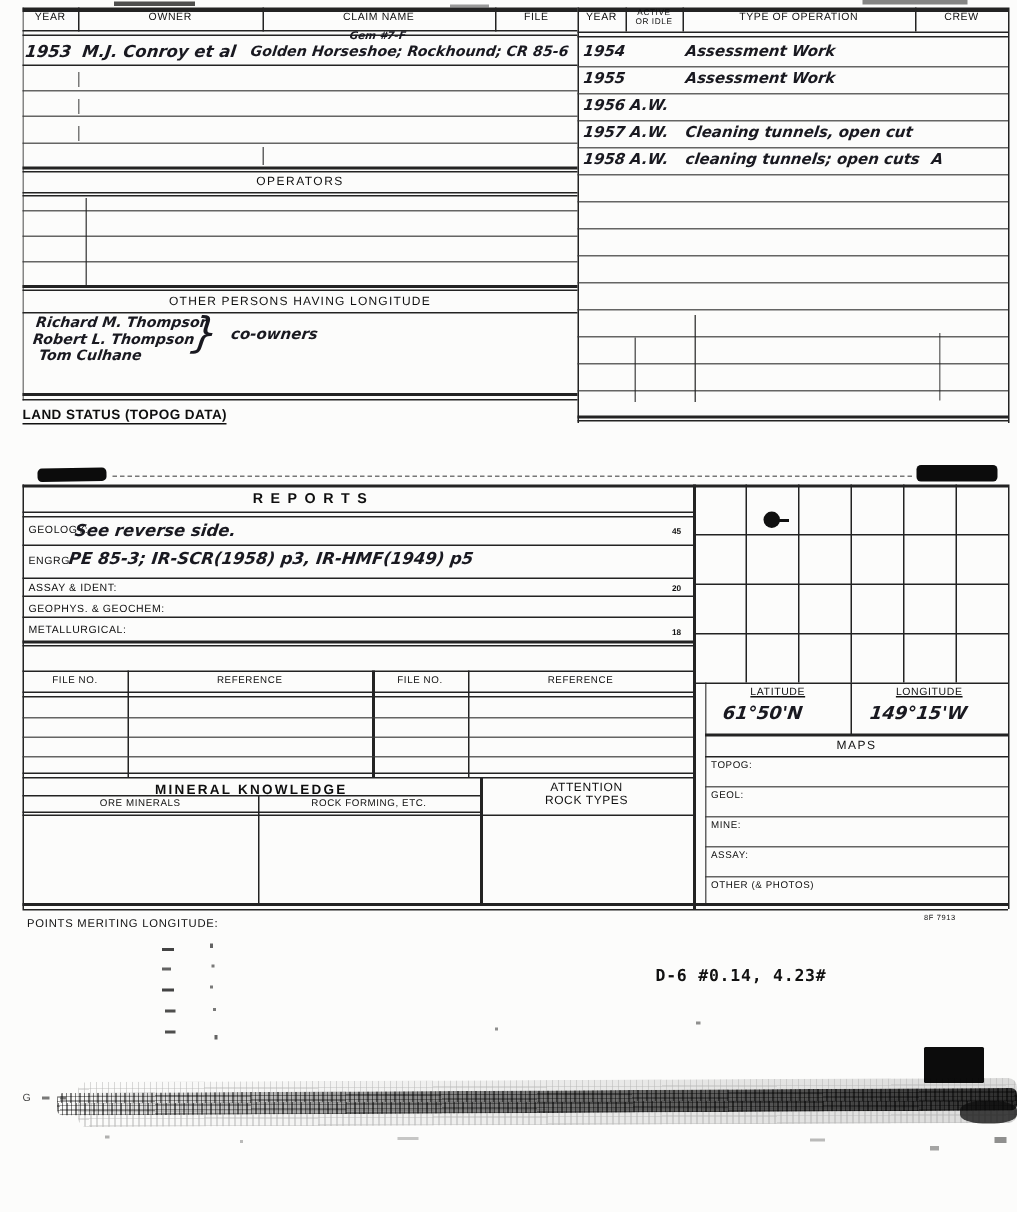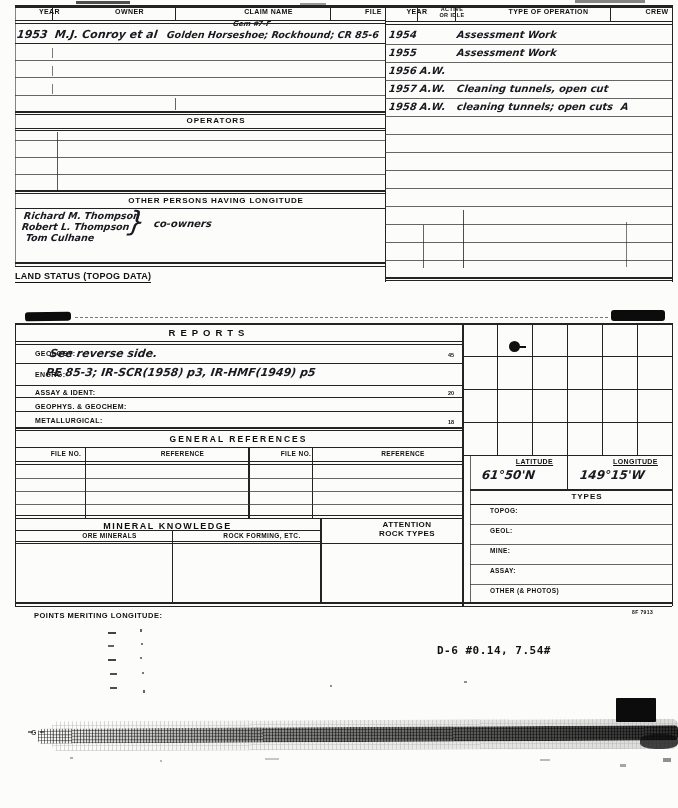--- a/index.html
+++ b/index.html
@@ -1,21 +1,21 @@
 <!DOCTYPE html>
 <html><head>
 <meta charset="utf-8">
 <style>
   html,body { margin:0; padding:0; background:#e9e9e7; }
   .page { position:relative; width:678px; height:808px; background:#fcfcfb; overflow:hidden;
           font-family:"Liberation Sans", sans-serif; color:#161616; }
   .h   { position:absolute; background:#232323; height:1px; }
   .h.lt{ background:#3a3a3a; opacity:.78; }
   .v   { position:absolute; background:#232323; width:1px; }
-  .fl  { position:absolute; font-weight:bold; font-size:7px; letter-spacing:.4px; color:#101010; white-space:nowrap;padding-left:16px; }
+  .fl  { position:absolute; font-weight:normal; font-size:7px; letter-spacing:.4px; color:#101010; white-space:nowrap; }
   .c   { text-align:center; }
   .hw  { position:absolute; font-family:"DejaVu Sans", sans-serif; font-style:italic; font-weight:bold;
          color:#191920; white-space:nowrap; transform:skewX(-7deg); }
   .num { position:absolute; font-size:5.5px; font-weight:bold; color:#111; }
   .blob{ position:absolute; background:#0c0c0c; border-radius:3px; }
   .mk  { position:absolute; background:#222; }
   .title { position:absolute; font-weight:bold; color:#0e0e0e; white-space:nowrap; }
   .uline { text-decoration:underline; }
   .noise-main { position:absolute; left:38px; top:727px; width:640px; height:15px; border-radius:4px;
     background:
@@ -174,21 +174,20 @@
   <div class="h" style="left:15px;top:397px;width:447px"></div>
 
   <div class="fl" style="left:19px;top:403px">GEOPHYS. &amp; GEOCHEM:</div>
   <div class="h" style="left:15px;top:411px;width:447px"></div>
 
   <div class="fl" style="left:19px;top:417px">METALLURGICAL:</div>
   <div class="num" style="left:448px;top:419px">18</div>
   <div class="h" style="left:15px;top:427px;width:447px;height:1.5px"></div>
   <div class="h" style="left:15px;top:430px;width:447px"></div>
 
-  <div class="title c" style="left:15px;top:434px;width:447px;font-size:8.5px;letter-spacing:2px">GENERAL REFERENCES</div>
   <div class="h" style="left:15px;top:447px;width:447px"></div>
   <div class="fl c" style="left:15px;top:450px;width:70px;font-size:6.5px">FILE NO.</div>
   <div class="fl c" style="left:85px;top:450px;width:163px;font-size:6.5px">REFERENCE</div>
   <div class="fl c" style="left:248px;top:450px;width:64px;font-size:6.5px">FILE NO.</div>
   <div class="fl c" style="left:312px;top:450px;width:150px;font-size:6.5px">REFERENCE</div>
   <div class="h" style="left:15px;top:461px;width:447px"></div>
   <div class="h" style="left:15px;top:464px;width:447px"></div>
   <div class="v" style="left:85px;top:447px;height:71px"></div>
   <div class="v" style="left:248px;top:447px;height:71px;width:2px"></div>
   <div class="v" style="left:312px;top:447px;height:71px"></div>
@@ -222,21 +221,21 @@
   <div class="h" style="left:519px;top:346px;width:7px;height:2px;background:#101010"></div>
 
   <div class="v" style="left:470px;top:455px;height:147px;opacity:.7"></div>
   <div class="v" style="left:567px;top:455px;height:35px"></div>
   <div class="fl c uline" style="left:470px;top:458px;width:97px">LATITUDE</div>
   <div class="fl c uline" style="left:567px;top:458px;width:105px">LONGITUDE</div>
   <div class="hw" style="left:482px;top:468px;font-size:12px">61°50'N</div>
   <div class="hw" style="left:580px;top:468px;font-size:12px">149°15'W</div>
   <div class="h" style="left:470px;top:489px;width:202px;height:2px"></div>
 
-  <div class="fl c" style="left:470px;top:492px;width:202px;font-size:8px;letter-spacing:1px">TYPES</div>
+  <div class="fl c" style="left:470px;top:492px;width:202px;font-size:8px;letter-spacing:1px">MAPS</div>
   <div class="h" style="left:470px;top:504px;width:202px"></div>
   <div class="fl" style="left:474px;top:507px;font-size:6.5px">TOPOG:</div>
   <div class="h lt" style="left:470px;top:524px;width:202px"></div>
   <div class="fl" style="left:474px;top:527px;font-size:6.5px">GEOL:</div>
   <div class="h lt" style="left:470px;top:544px;width:202px"></div>
   <div class="fl" style="left:474px;top:547px;font-size:6.5px">MINE:</div>
   <div class="h lt" style="left:470px;top:564px;width:202px"></div>
   <div class="fl" style="left:474px;top:567px;font-size:6.5px">ASSAY:</div>
   <div class="h lt" style="left:470px;top:584px;width:202px"></div>
   <div class="fl" style="left:474px;top:587px;font-size:6.5px">OTHER (&amp; PHOTOS)</div>
@@ -251,21 +250,21 @@
   <div class="mk" style="left:110px;top:673px;width:7px;height:2px;opacity:.8"></div>
   <div class="mk" style="left:110px;top:687px;width:7px;height:2px;opacity:.8"></div>
   <div class="mk" style="left:140px;top:629px;width:2px;height:3px;opacity:.7"></div>
   <div class="mk" style="left:141px;top:643px;width:2px;height:2px;opacity:.6"></div>
   <div class="mk" style="left:140px;top:657px;width:2px;height:2px;opacity:.6"></div>
   <div class="mk" style="left:142px;top:672px;width:2px;height:2px;opacity:.6"></div>
   <div class="mk" style="left:143px;top:690px;width:2px;height:3px;opacity:.7"></div>
   <div class="mk" style="left:330px;top:685px;width:2px;height:2px;opacity:.5"></div>
   <div class="mk" style="left:464px;top:681px;width:3px;height:2px;opacity:.5"></div>
 
-  <div style="position:absolute;left:437px;top:644px;font-family:'DejaVu Sans Mono',monospace;font-weight:bold;font-size:11px;letter-spacing:.5px;color:#111">D-6 #0.14, 7.54#</div>
+  <div style="position:absolute;left:437px;top:644px;font-family:'DejaVu Sans Mono',monospace;font-weight:bold;font-size:11px;letter-spacing:.5px;color:#111">D-6 #0.14, 4.23#</div>
 
   <div class="blob" style="left:616px;top:698px;width:40px;height:24px;border-radius:1px"></div>
   <div class="noise-halo"></div>
   <div class="noise-main"></div>
   <div class="blob" style="left:640px;top:734px;width:38px;height:15px;opacity:.75;border-radius:40%"></div>
   <div class="fl" style="left:15px;top:729px;font-size:7px;opacity:.8">G</div>
   <div class="mk" style="left:28px;top:731px;width:5px;height:2px;opacity:.6"></div>
   <div class="mk" style="left:40px;top:731px;width:4px;height:2px;opacity:.6"></div>
   <div class="mk" style="left:70px;top:757px;width:3px;height:2px;opacity:.35"></div>
   <div class="mk" style="left:160px;top:760px;width:2px;height:2px;opacity:.3"></div>

